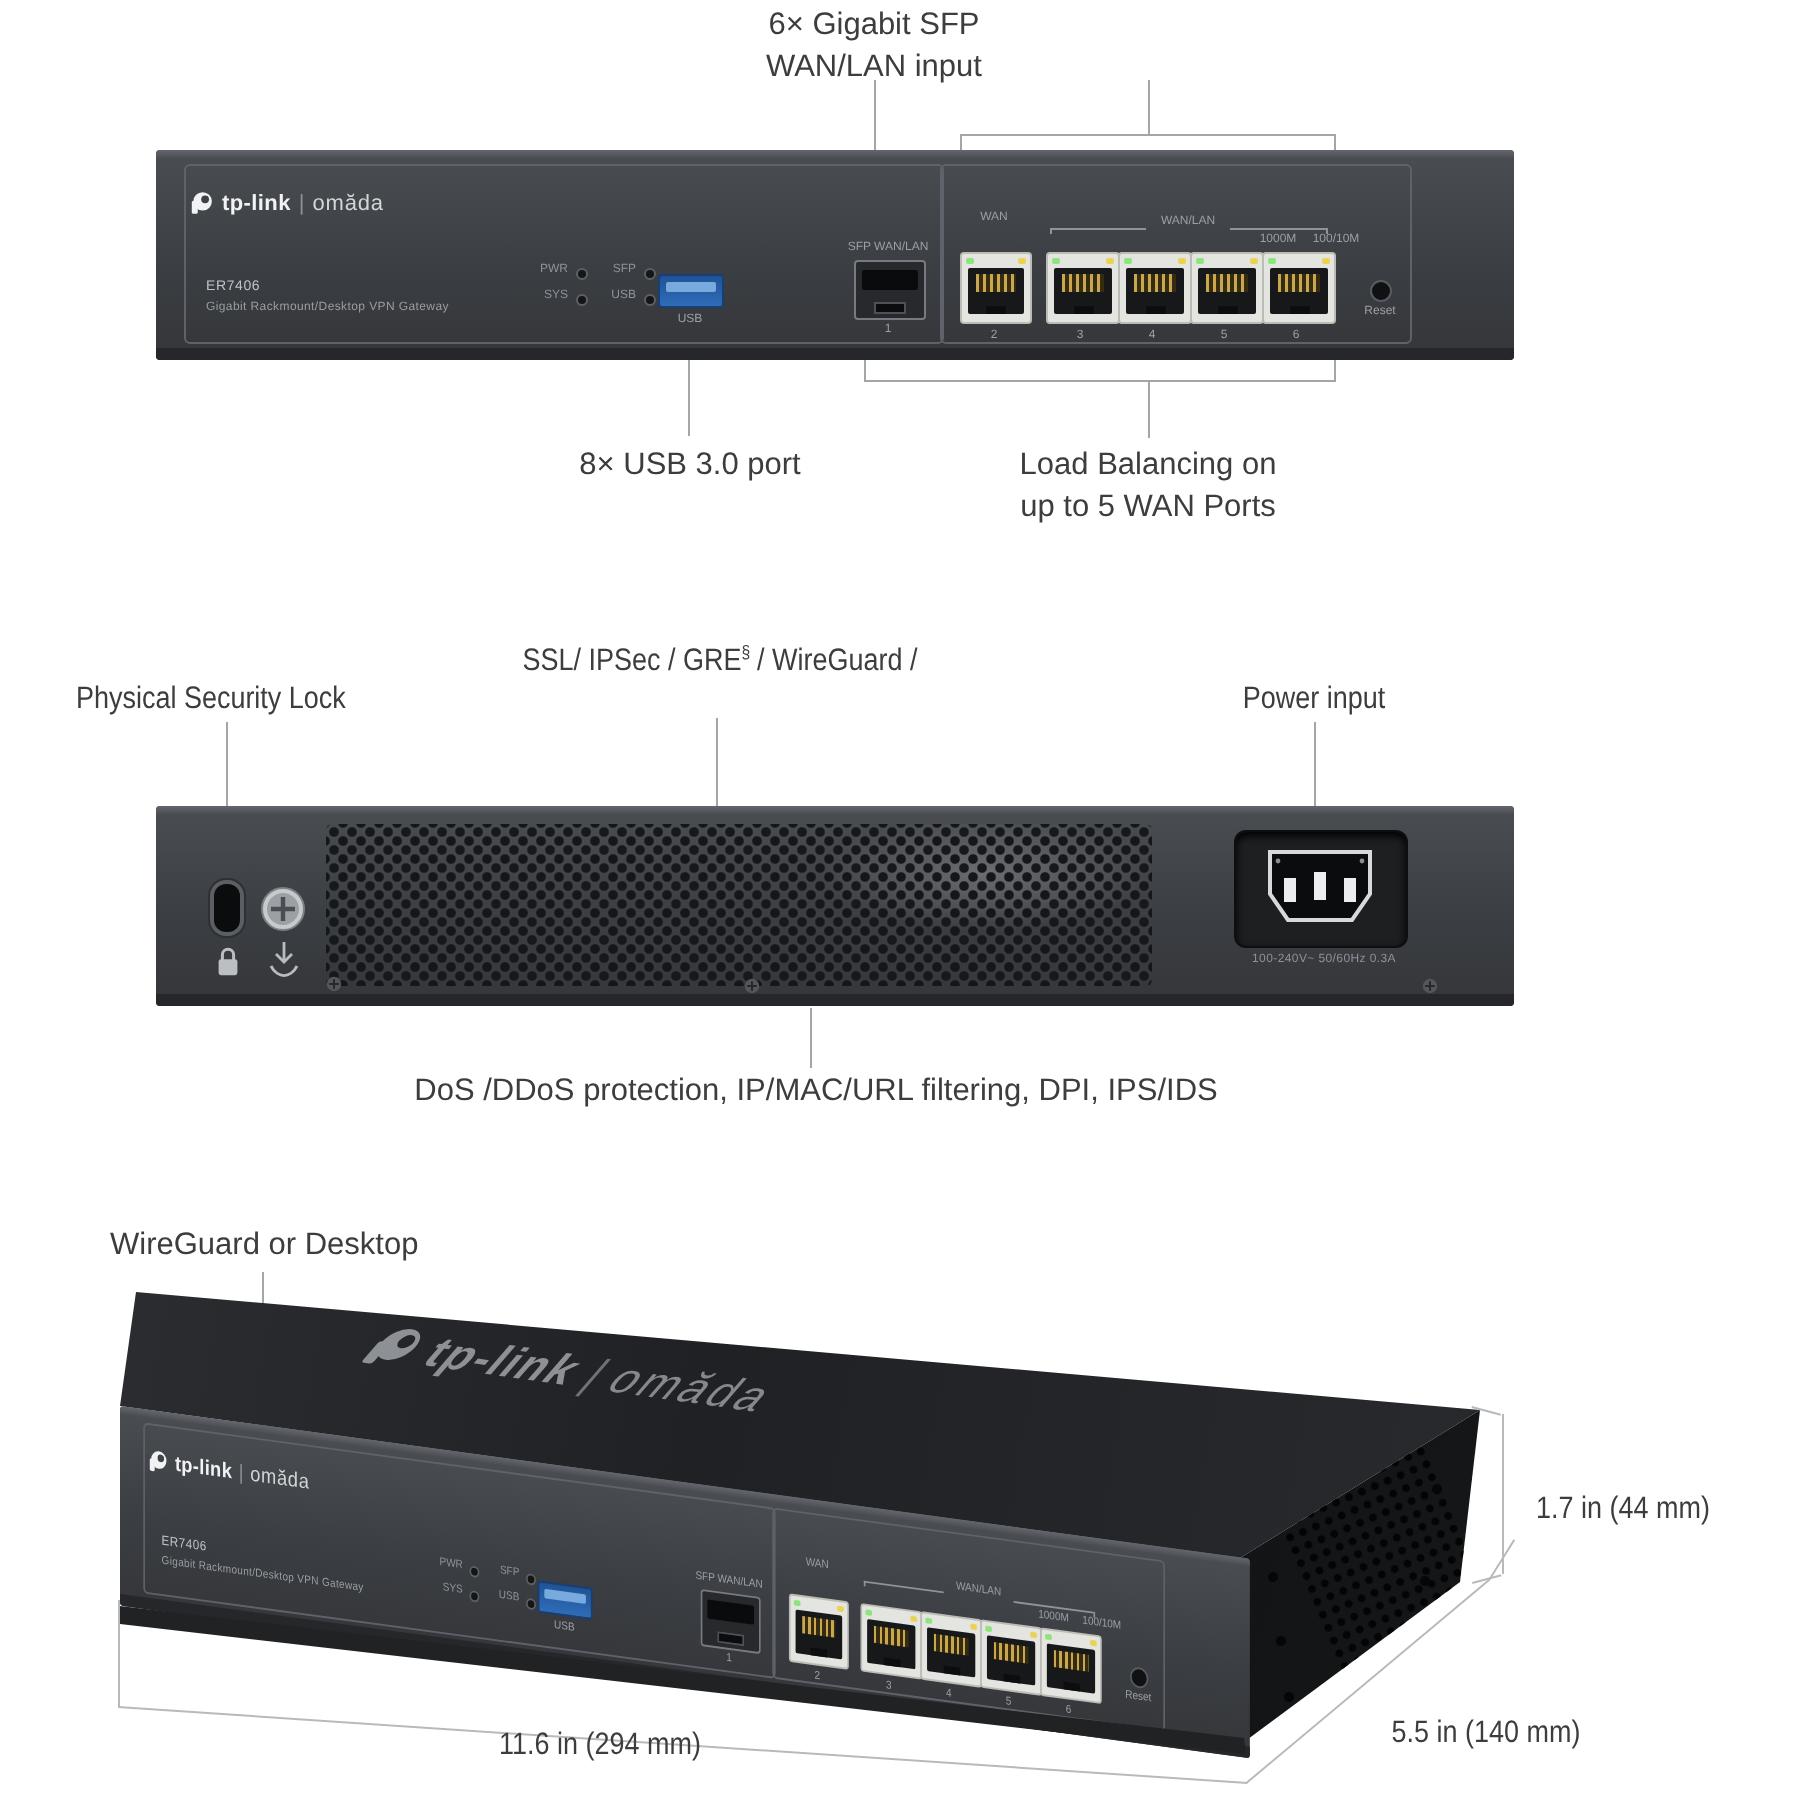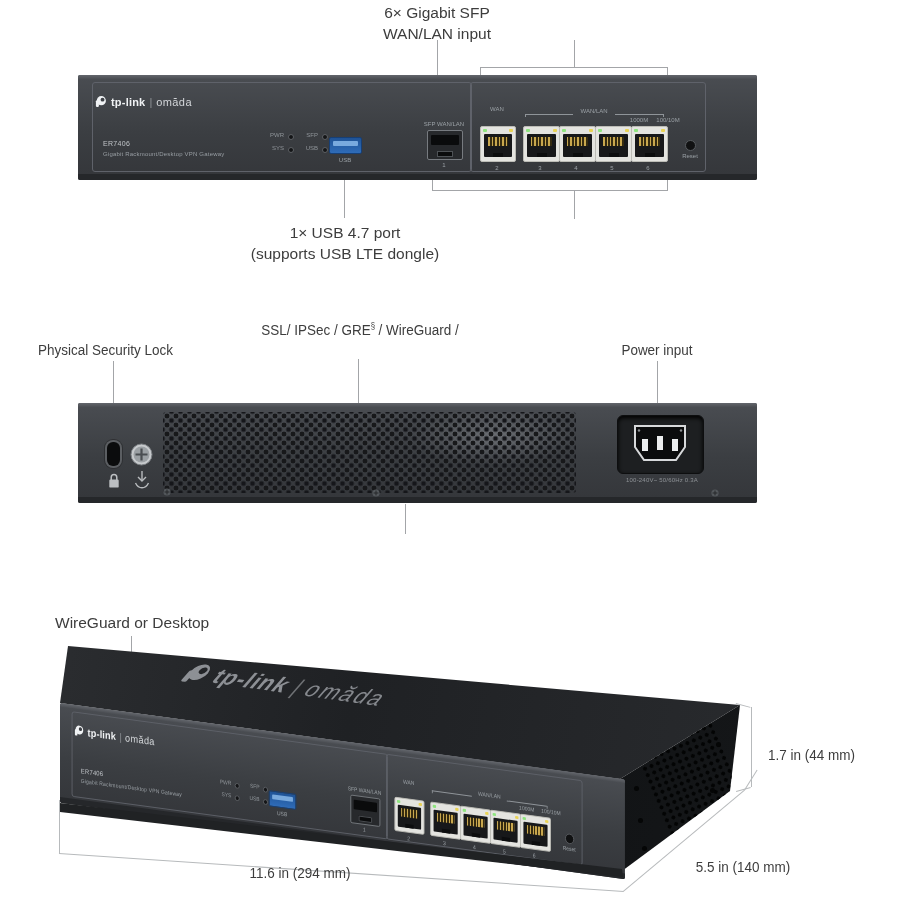--- a/index.html
+++ b/index.html
@@ -207,22 +207,25 @@
     <span class="fp-small center" style="left:534px;top:90px">5</span>
     <span class="fp-small center" style="left:570px;top:90px">6</span>
 
     <div class="fp-reset" style="left:607px;top:65px"></div>
     <span class="fp-small center" style="left:612px;top:78px">Reset</span>
   </div>
 </div>
   </div>
 
   <div class="anno center2" style="left:345px;top:222px">
-    <div>1× USB 4.7 port</div>
-    <div>(supports USB LTE dongle)</div>
+    <div>8× USB 3.0 port</div>
+  </div>
+  <div class="anno center2" style="left:574px;top:222px">
+    <div>Load Balancing on</div>
+    <div>up to 5 WAN Ports</div>
   </div>
 
   <div class="anno" style="left:360px;top:316px;transform:translateX(-50%)">
     <span class="cond"><span>SSL/ IPSec / GRE</span><sup>§</sup><span style="margin-left:4px">/ WireGuard /</span></span>
   </div>
   <div class="anno" style="left:38px;top:339px"><span class="cond left">Physical Security Lock</span></div>
   <div class="anno" style="left:657px;top:339px;transform:translateX(-50%)"><span class="cond">Power input</span></div>
 
   <div class="ln" style="left:113px;top:361px;width:1px;height:80px"></div>
   <div class="ln" style="left:358px;top:359px;width:1px;height:44px"></div>
@@ -266,20 +269,21 @@
     <svg class="abs" style="left:294px;top:86px;width:8px;height:8px" viewBox="0 0 8 8">
         <circle cx="4" cy="4" r="3.6" fill="#53575b"></circle>
         <path d="M1.6 4h4.8M4 1.6v4.8" stroke="#26282a"></path>
       </svg>
     <svg class="abs" style="left:633px;top:86px;width:8px;height:8px" viewBox="0 0 8 8">
         <circle cx="4" cy="4" r="3.6" fill="#53575b"></circle>
         <path d="M1.6 4h4.8M4 1.6v4.8" stroke="#26282a"></path>
       </svg>
   </div>
 
+  <div class="anno" style="left:408px;top:535px;transform:translateX(-50%)"><span>DoS /DDoS protection, IP/MAC/URL filtering, DPI, IPS/IDS</span></div>
 
   <div class="anno" style="left:55px;top:612px"><span>WireGuard or Desktop</span></div>
   <div class="ln" style="left:131px;top:636px;width:1px;height:42px"></div>
 
   <div class="lid">
     <div class="lid-logo">
       <svg class="plogo" viewBox="0 0 24 24">
           <circle cx="13.5" cy="10.5" r="8.5" fill="currentColor"></circle>
           <circle class="plogo-hole" cx="15.8" cy="8.6" r="3.6"></circle>
           <rect x="3.5" y="10" width="5.5" height="12" rx="1.5" fill="currentColor"></rect>

